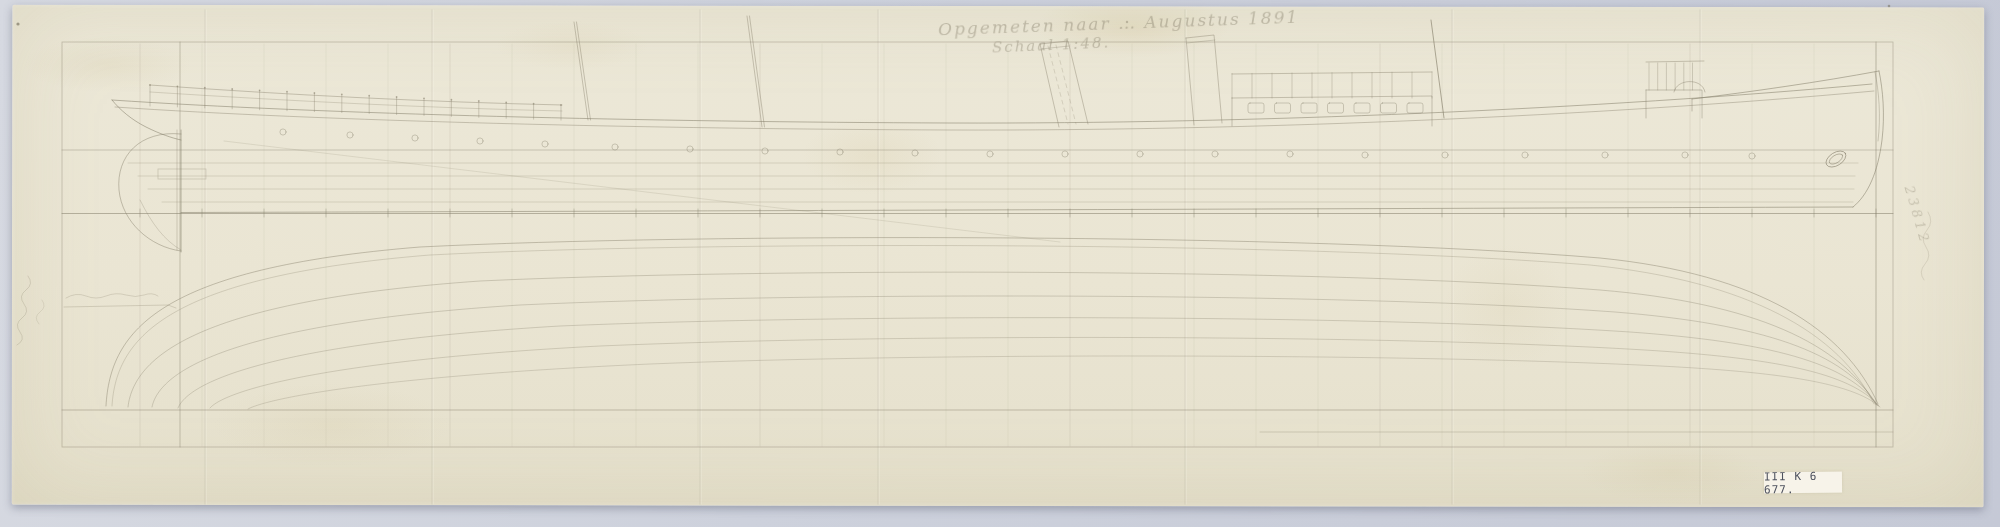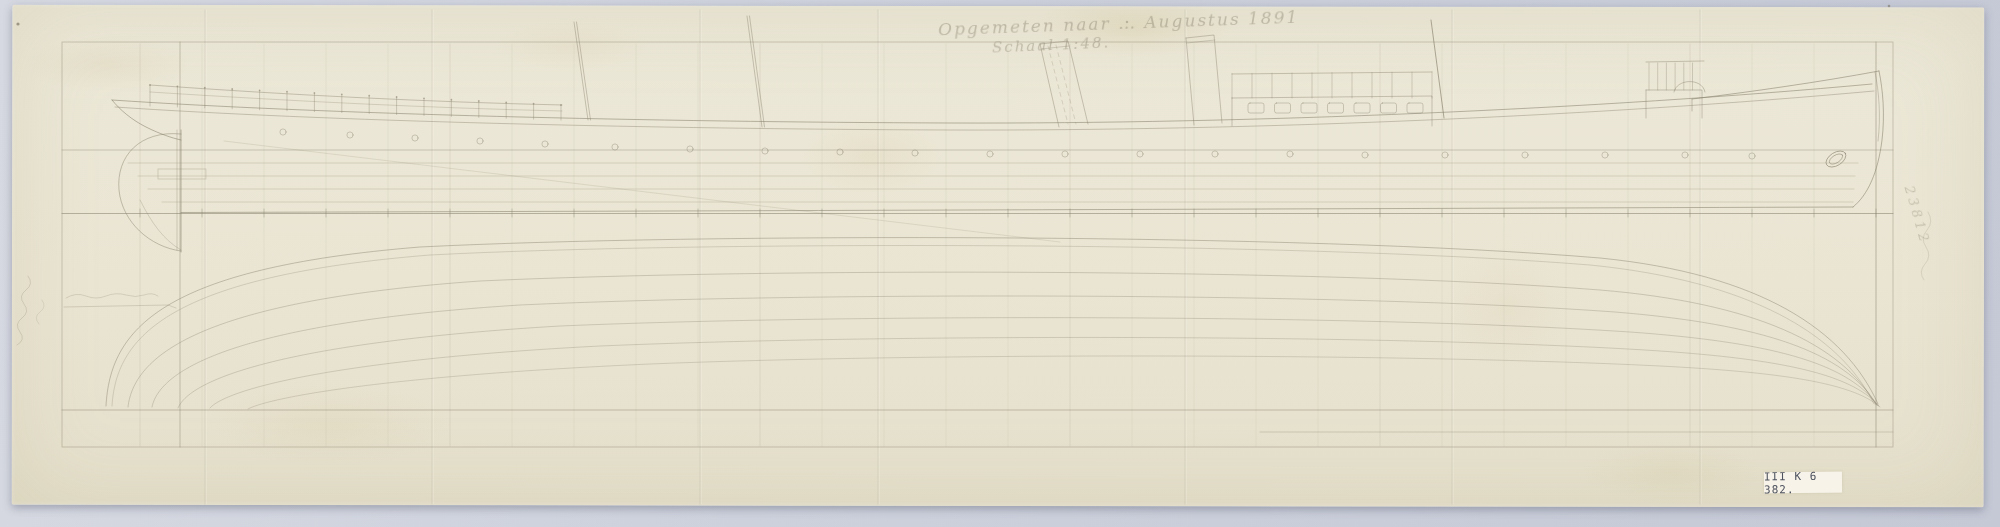--- a/index.html
+++ b/index.html
@@ -320,15 +320,15 @@
       <circle cx="1889" cy="6" r="1.3" fill-opacity="0.5"></circle>
       <circle cx="1127" cy="22" r="1.2" fill-opacity="0.35"></circle>
     </g>
   </svg>
 
   <div class="handtext" id="inscription-line1">Opgemeten naar … Augustus 1891</div>
   <div class="handtext" id="inscription-line2">Schaal 1:48.</div>
   <div class="handtext" id="margin-number">23812</div>
 
   <div id="stamp">
-    <span>III K 6 382.</span>
+    <span>III K 6 677.</span>
   </div>
 </div>
 
 </body></html>

